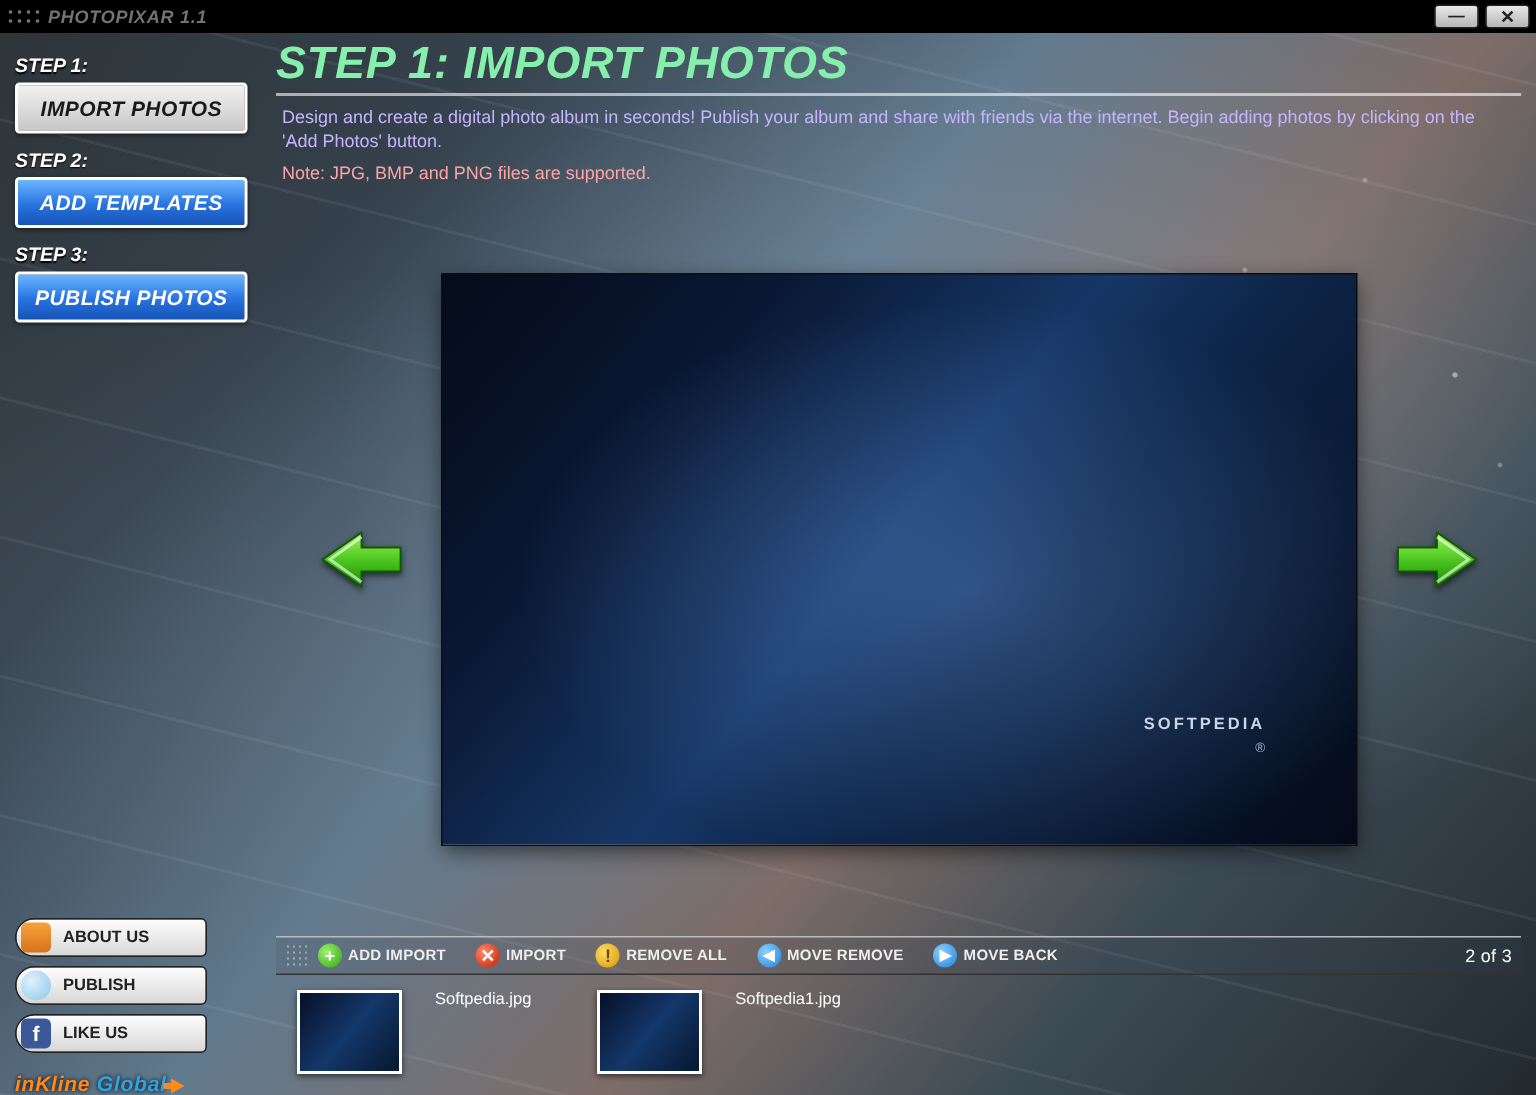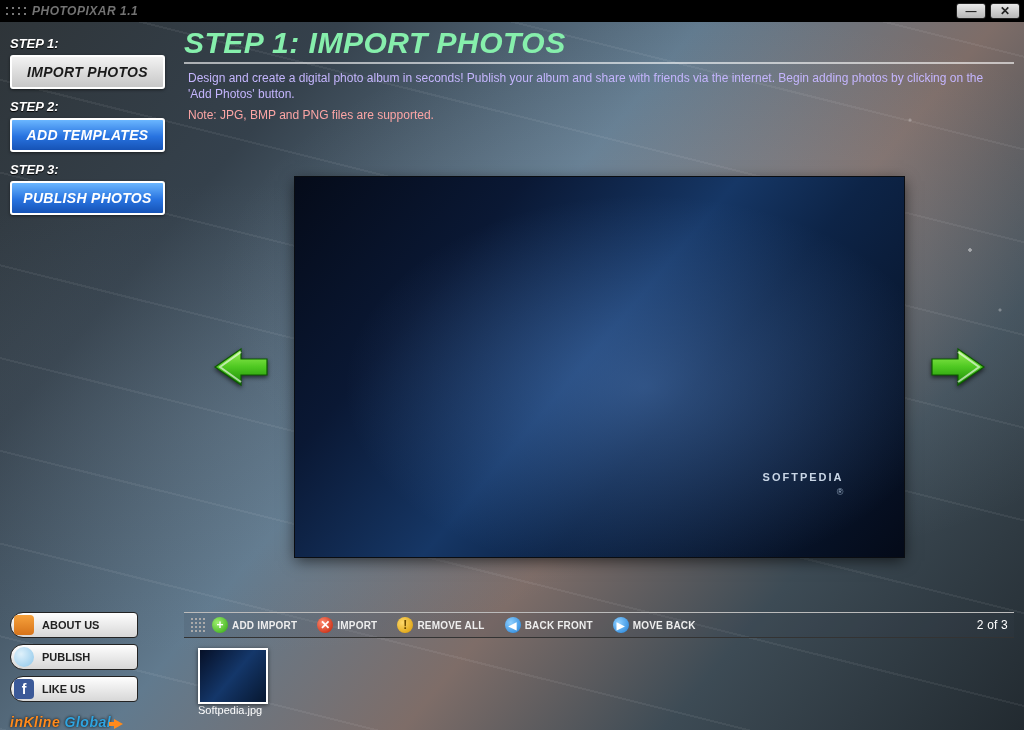--- a/index.html
+++ b/index.html
@@ -178,21 +178,21 @@
 .ci.del{ background:radial-gradient(circle at 35% 35%,#ff8a70,#c01b00); }
 .ci.rem{ background:radial-gradient(circle at 35% 35%,#ffd96a,#d79800); color:#6a4a00;}
 .ci.mv { background:radial-gradient(circle at 35% 35%,#8fd0ff,#1e7fd8); font-size:10px;}
 .tb-spacer{flex:1;}
 .counter{ color:#fff; font:12px Arial; }
 
 
 .thumbs {
   display:flex; gap:44px; padding:10px 18px 8px 18px;
 }
-.thumb { display:flex; flex-direction:column; align-items:flex-start; gap:0; cursor:pointer; }
+.thumb { display:flex; flex-direction:row; align-items:flex-start; gap:22px; cursor:pointer; }
 .thumb .img {
   width:70px; height:56px; border:2px solid #fff; box-shadow:0 1px 4px rgba(0,0,0,.6);
   background: linear-gradient(130deg,#061027,#14376a 50%,#071730);
   position:relative;
 }
 .thumb:nth-child(3) .img::after{
   content:""; position:absolute; inset:6px;
   background:
    radial-gradient(circle at 45% 55%, #f1dca0 0 6px, transparent 7px),
    radial-gradient(circle at 30% 35%, #9cc0f0 0 3px, transparent 4px),
@@ -292,29 +292,33 @@
     <div class="tb-item">
       <span class="ci del">✕</span>
       <span>IMPORT</span>
     </div>
     <div class="tb-item">
       <span class="ci rem">!</span>
       <span>REMOVE ALL</span>
     </div>
     <div class="tb-item">
       <span class="ci mv">◀</span>
-      <span>BACK FRONT</span>
+      <span>MOVE REMOVE</span>
     </div>
     <div class="tb-item">
       <span class="ci mv">▶</span>
       <span>MOVE BACK</span>
     </div>
     <div class="tb-spacer"></div>
     <div class="counter">2 of 3</div>
   </div>
 
   <div class="thumbs">
     <div class="thumb">
       <div class="img"></div>
       <div class="cap">Softpedia.jpg</div>
     </div>
+    <div class="thumb">
+      <div class="img"></div>
+      <div class="cap">Softpedia1.jpg</div>
+    </div>
   </div>
 </div>
 
 </body></html>

